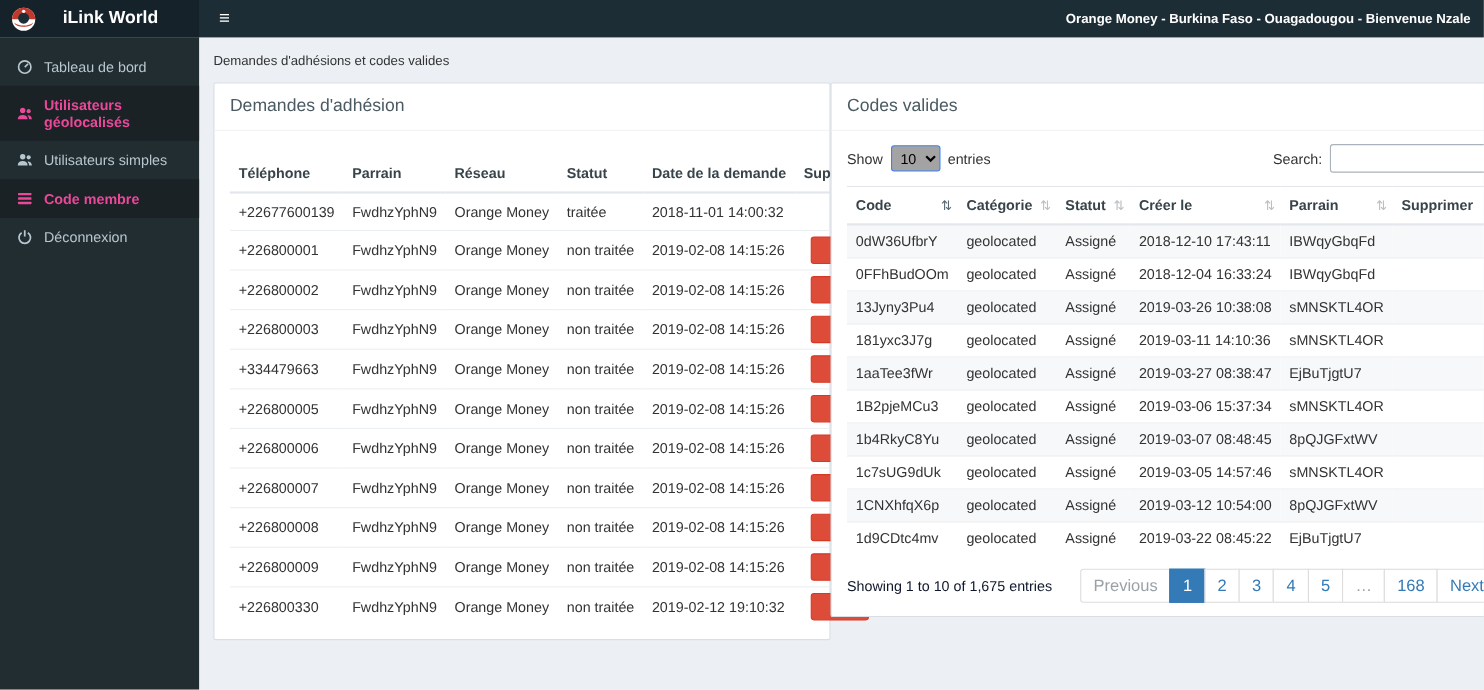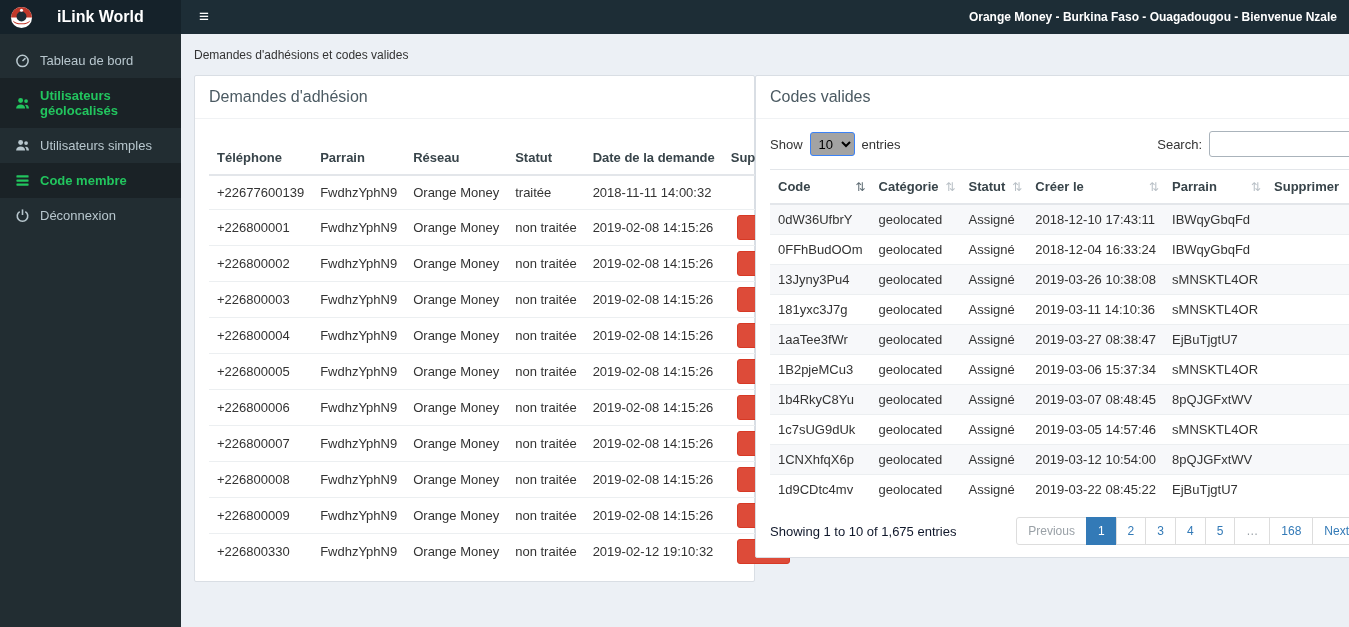--- a/index.html
+++ b/index.html
@@ -7,21 +7,21 @@
   body{font-family:"Liberation Sans",sans-serif;font-size:13px;color:#333;background:#ecf0f5}
   .header{height:34px;display:flex;background:#1d2d36;color:#fff}
   .brand{width:181px;background:#15222a;display:flex;align-items:center;gap:24px;padding-left:10px;cursor:pointer;flex:none}
   .brand-name{font-size:16px;font-weight:700}
   .logo{width:23px;height:23px;flex:none}
   .menu-toggle{width:46px;display:flex;align-items:center;justify-content:center;font-size:17px;cursor:pointer}
   .header-right{margin-left:auto;display:flex;align-items:center;padding-right:12px;font-size:12px;font-weight:700;white-space:nowrap}
   .layout{display:flex;height:593px}
   .sidebar{width:181px;background:#222d32;flex:none;padding-top:9px}
   .side-item{display:flex;align-items:center;gap:10px;padding:10px 15px;color:#b8c7ce;font-size:13px;cursor:pointer}
-  .side-item.active{background:#1a2226;color:#22c55e;font-weight:700}
+  .side-item.active{background:#1a2226;color:#ec4899;font-weight:700}
   .side-item .icn{width:15px;height:15px;flex:none;display:inline-flex}
   .side-item svg{width:15px;height:15px}
   .main{flex:1;padding:0 15px 0 13px;overflow:hidden}
   .page-title{font-size:12px;font-weight:400;color:#333;margin:14px 0 13px}
   .panels{display:flex;align-items:flex-start}
   .panel{background:#fff;border:1px solid #d9dee4;border-radius:2px}
   .panel-requests{width:561px;flex:none}
   .panel-codes{flex:1}
   .panel-head{padding:12px 14px;font-size:16px;color:#4b5a62;border-bottom:1px solid #f0f2f4}
   .panel-body{padding:12px 14px}
@@ -44,21 +44,21 @@
   .codes-table tbody tr:nth-child(odd){background:#f7f8fa}
   .codes-table th:nth-child(1){width:86px}.codes-table th:nth-child(2){width:88px}
   .codes-table th:nth-child(3){width:72px}.codes-table th:nth-child(4){width:118px}
   .codes-table th:nth-child(5){width:88px}.codes-table th:nth-child(6){width:84px}
   .codes-table td{padding:7px 8px}
   .sort{position:absolute;right:5px;top:50%;transform:translateY(-50%);color:#b9c0c6;font-size:12px;font-weight:400}
   th.sorted .sort{color:#5c6a72}
   .table-footer{display:flex;justify-content:space-between;align-items:center;margin-top:13px}
   .info-text{color:#0f172a;font-size:13px}
   .pagination{display:flex;list-style:none}
-  .pagination li a{display:block;padding:6px 11px;border:1px solid #ddd;margin-left:-1px;color:#337ab7;background:#fff;text-decoration:none;font-size:12px;cursor:pointer}
+  .pagination li a{display:block;padding:6px 11px;border:1px solid #ddd;margin-left:-1px;color:#337ab7;background:#fff;text-decoration:none;font-size:15px;cursor:pointer}
   .pagination li:first-child a{border-radius:3px 0 0 3px;margin-left:0}
   .pagination li:last-child a{border-radius:0 3px 3px 0}
   .pagination li.active a{background:#337ab7;border-color:#337ab7;color:#fff}
   .pagination li.disabled a{color:#9aa1a7;cursor:default}
 </style>
 </head>
 <body>
 
 <div class="header">
   <div class="brand">
@@ -149,21 +149,21 @@
                 <th>Date de la demande</th>
                 <th>Supprimer</th>
               </tr>
             </thead>
             <tbody>
               <tr>
                   <td>+22677600139</td>
                   <td>FwdhzYphN9</td>
                   <td>Orange Money</td>
                   <td>traitée</td>
-                  <td>2018-11-11 14:00:32</td>
+                  <td>2018-11-01 14:00:32</td>
                   <td class="cell-action">
                     
                   </td>
                 </tr>
                 <tr>
                   <td>+226800001</td>
                   <td>FwdhzYphN9</td>
                   <td>Orange Money</td>
                   <td>non traitée</td>
                   <td>2019-02-08 14:15:26</td>
@@ -185,21 +185,21 @@
                   <td>+226800003</td>
                   <td>FwdhzYphN9</td>
                   <td>Orange Money</td>
                   <td>non traitée</td>
                   <td>2019-02-08 14:15:26</td>
                   <td class="cell-action">
                     <button class="btn-delete"><span>✖</span></button>
                   </td>
                 </tr>
                 <tr>
-                  <td>+226800004</td>
+                  <td>+334479663</td>
                   <td>FwdhzYphN9</td>
                   <td>Orange Money</td>
                   <td>non traitée</td>
                   <td>2019-02-08 14:15:26</td>
                   <td class="cell-action">
                     <button class="btn-delete"><span>✖</span></button>
                   </td>
                 </tr>
                 <tr>
                   <td>+226800005</td>

